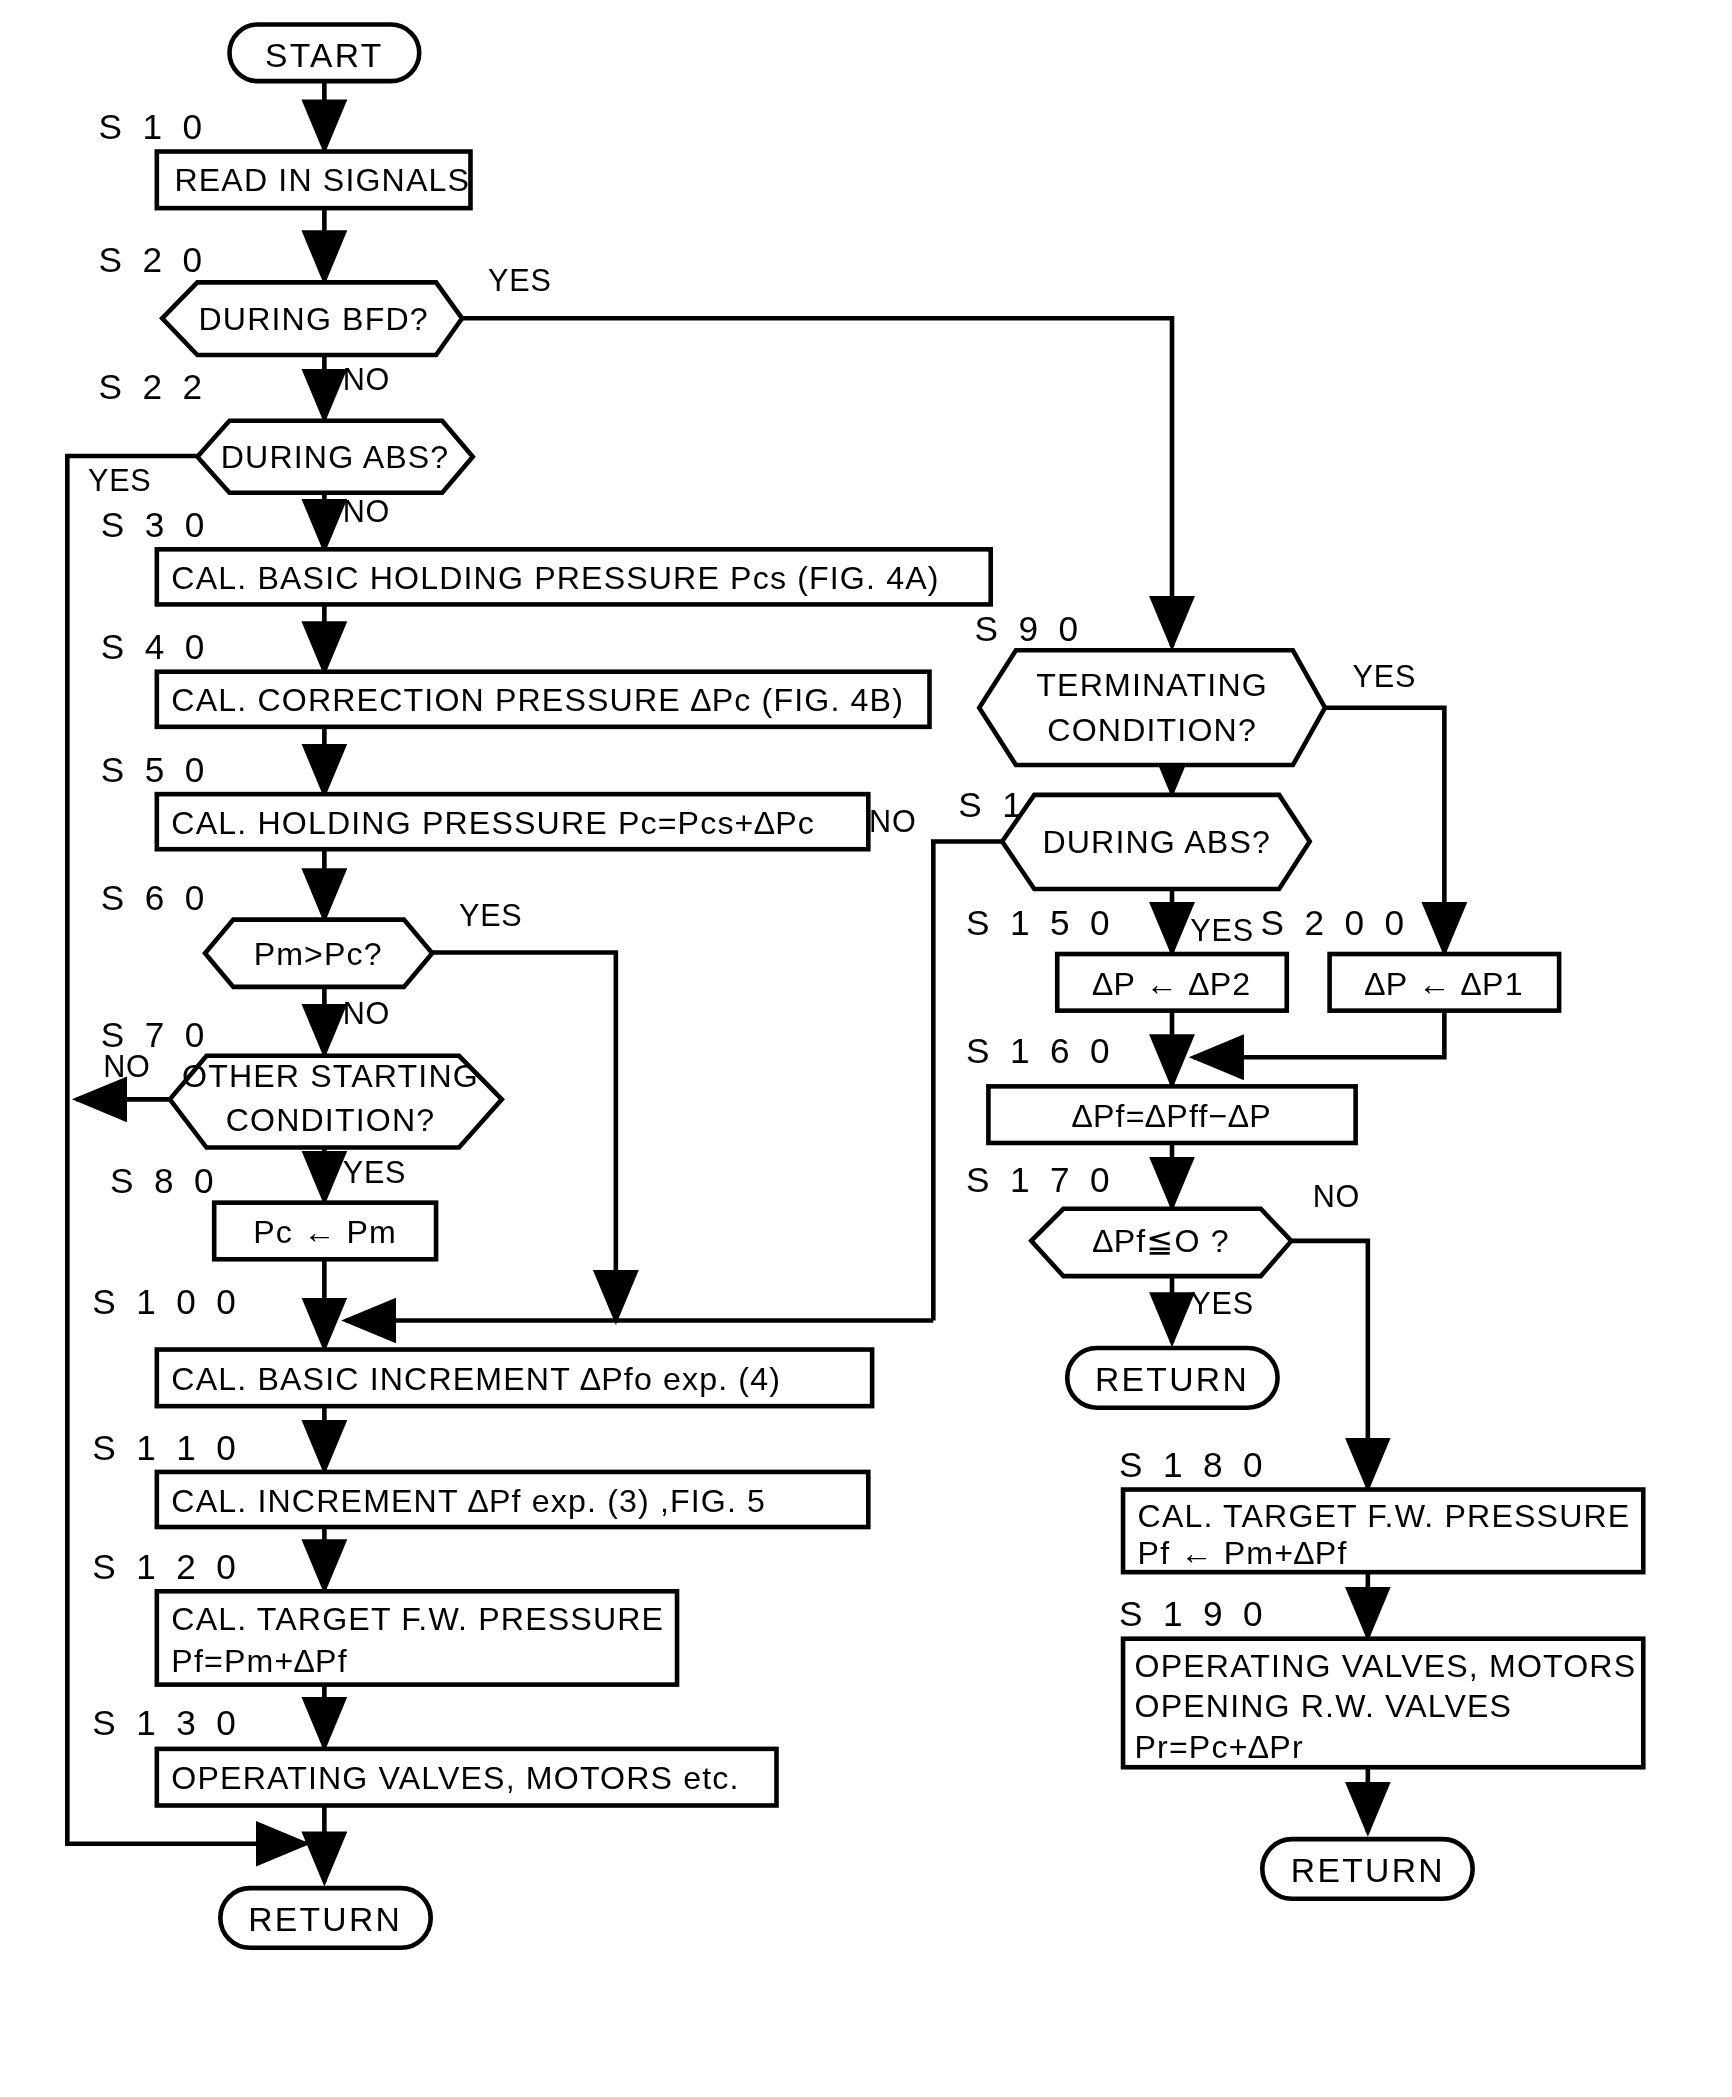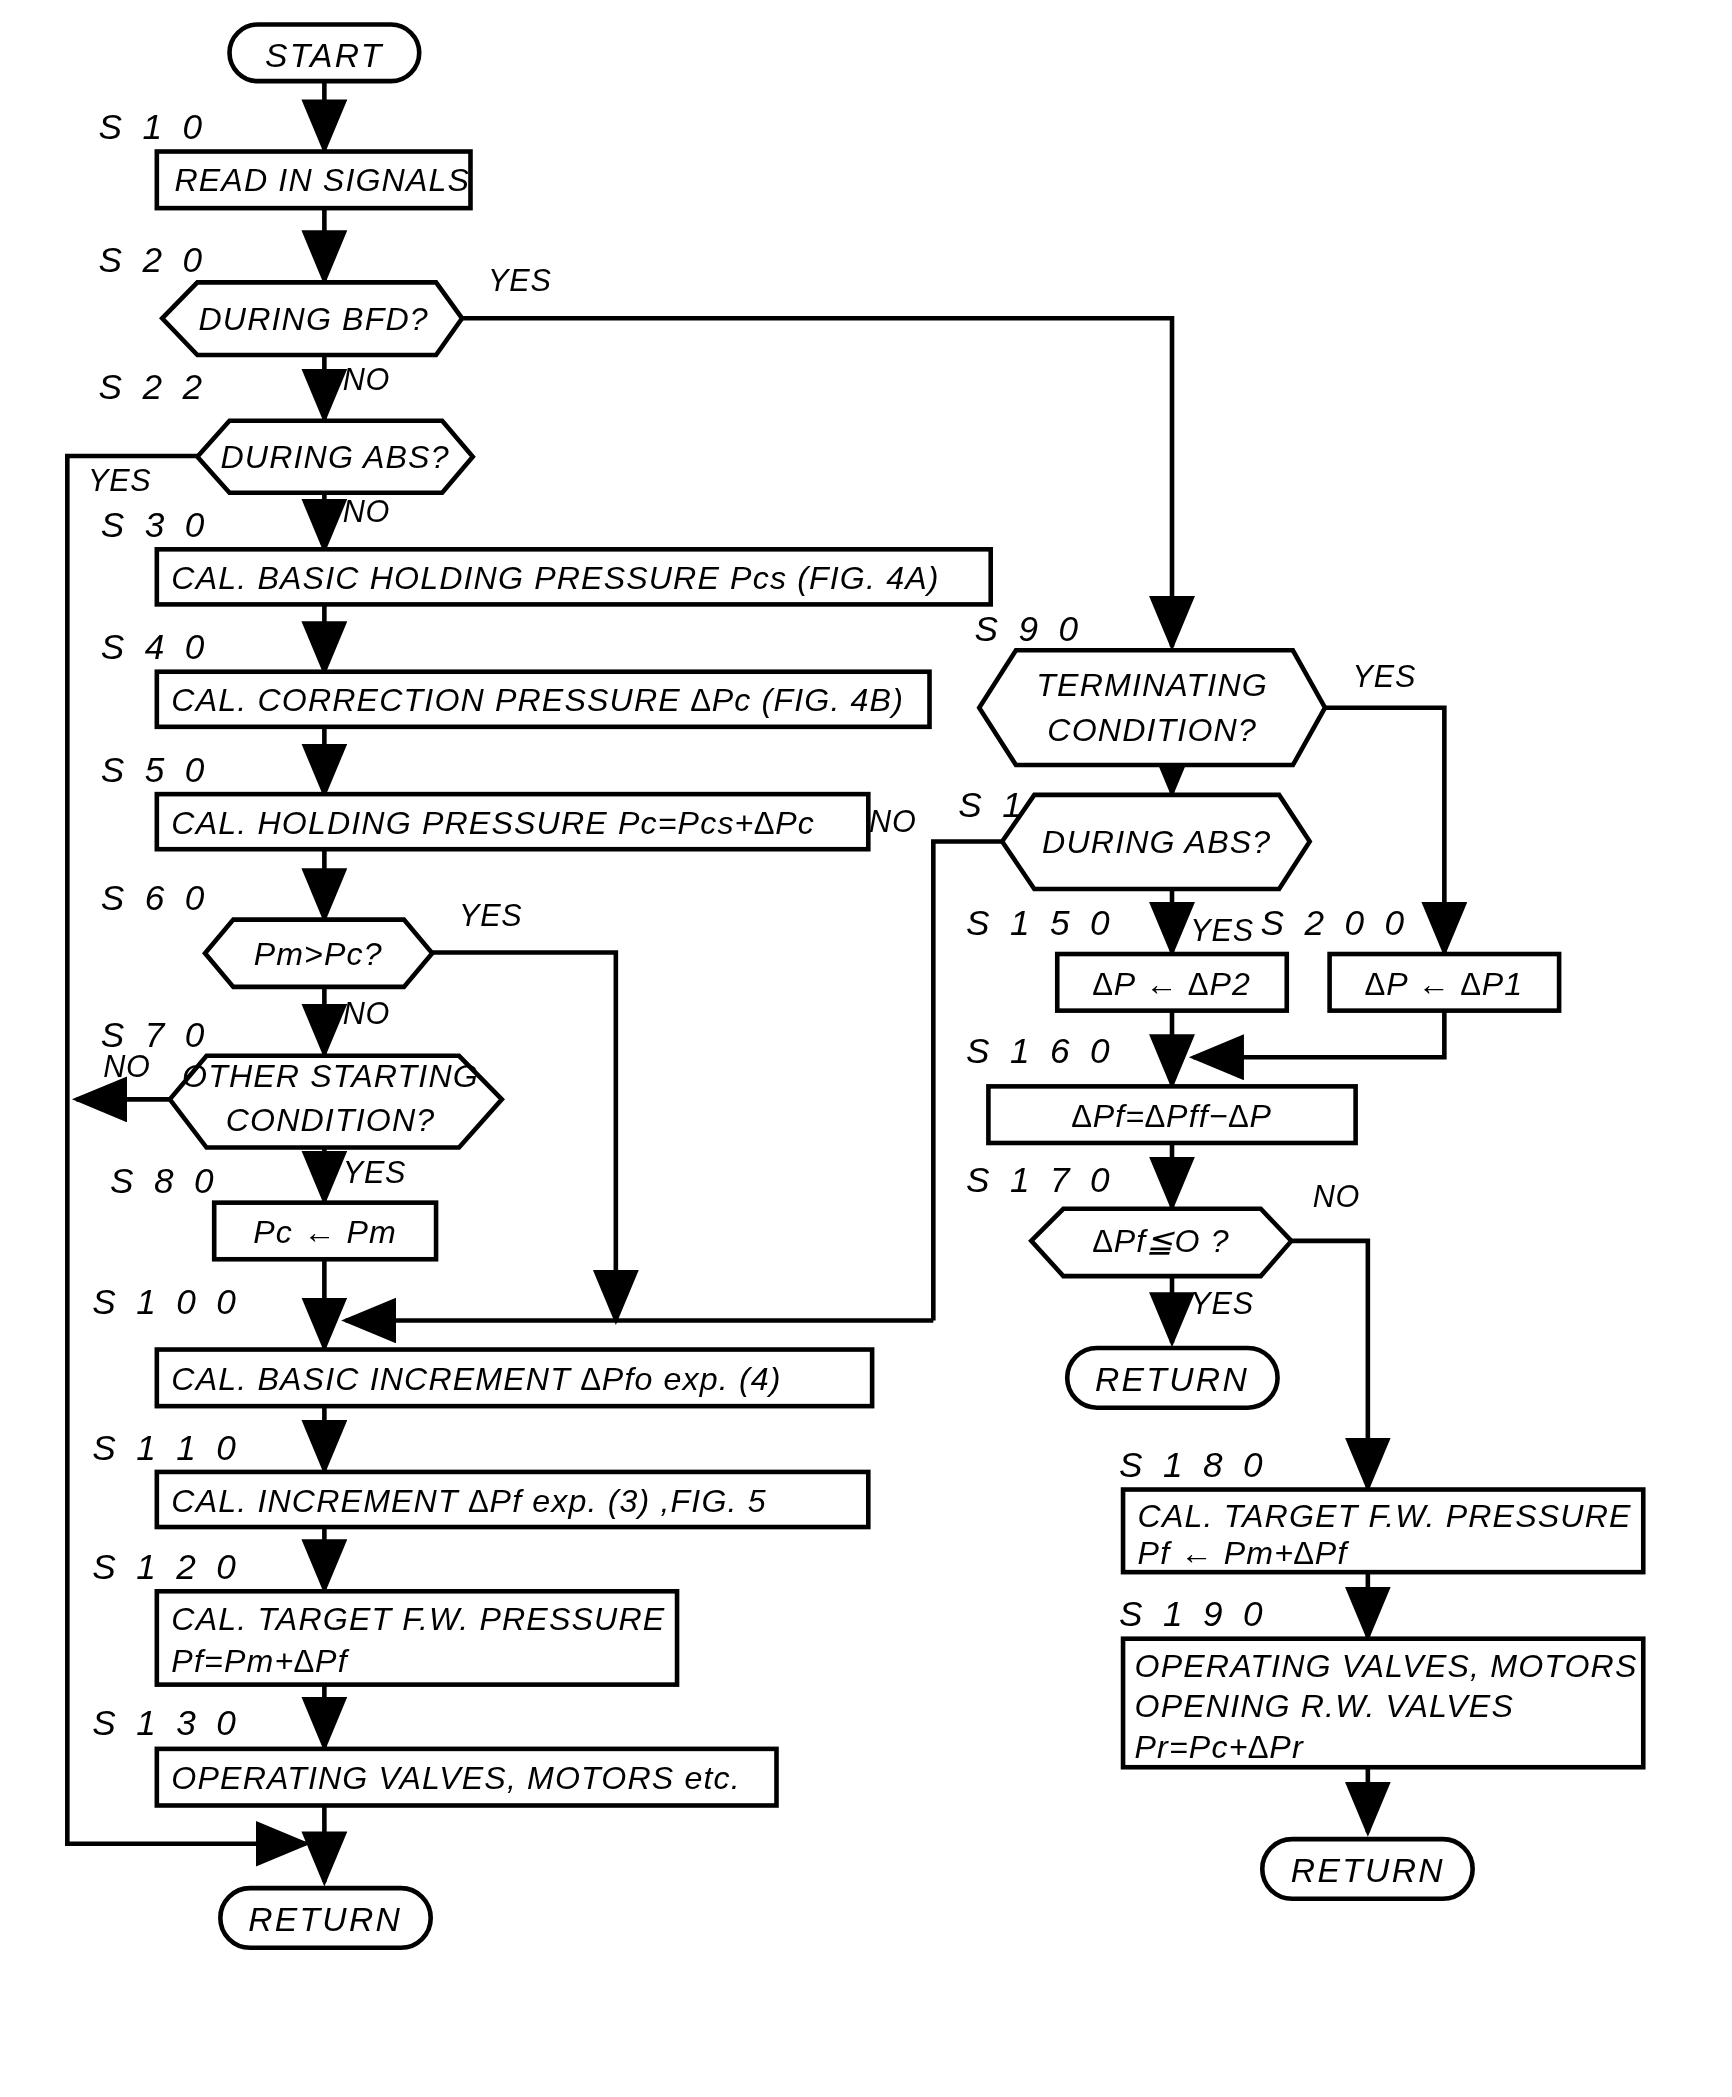--- a/index.html
+++ b/index.html
@@ -1,17 +1,17 @@
 <!DOCTYPE html>
 <html style="font-size:12.2px"><head>
 <meta charset="utf-8">
 <style>
   html,body{margin:0;padding:0;background:#ffffff;}
   body{font-family:"Liberation Sans", sans-serif;}
-  #stage{position:relative;width:1732px;height:2097px;background:#fff;overflow:hidden;font-style:italic;}
+  #stage{position:relative;width:1732px;height:2097px;background:#fff;overflow:hidden;}
   svg#chartsvg{position:absolute;left:0;top:0;width:1732px;height:2097px;}
   .shape-fill{fill:#ffffff;stroke:#000000;stroke-width:6;}
   .conn{stroke:#000000;stroke-width:6;fill:none;}
   text{font-family:"Liberation Sans", sans-serif;fill:#000;}
   .node-text{font-size:42px;letter-spacing:1.5px;}
   .term-text{font-size:44px;letter-spacing:3px;}
   .step-label{font-size:46px;letter-spacing:7px;}
   .edge-label{font-size:40px;letter-spacing:1px;}
 </style>
 </head>

